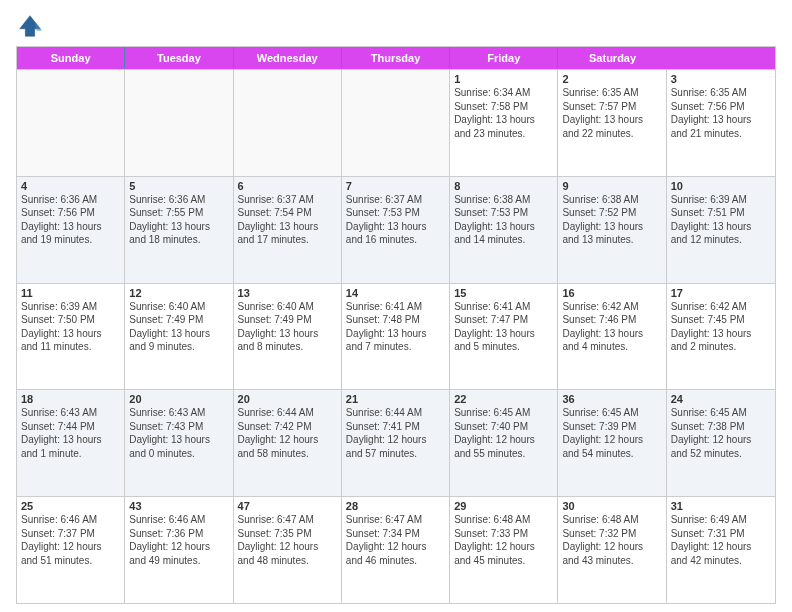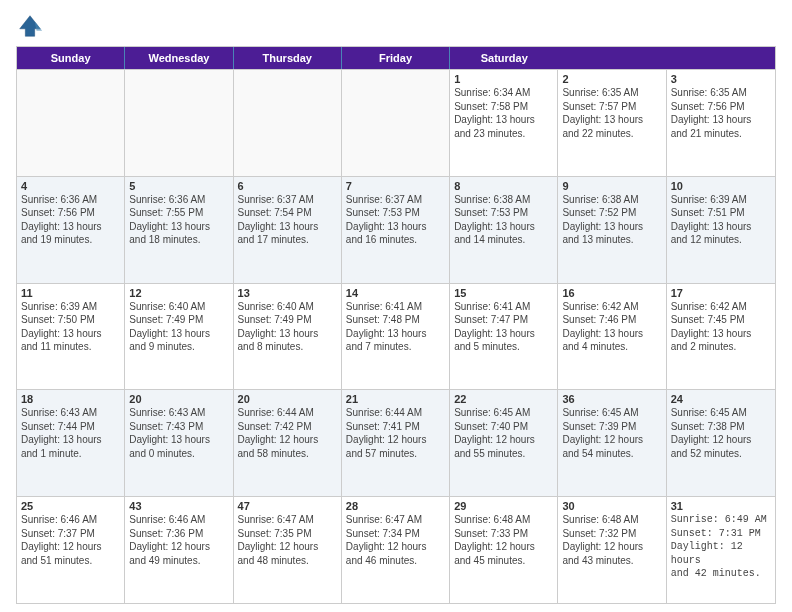--- a/index.html
+++ b/index.html
@@ -63,21 +63,21 @@
     }
     .calendar {
       flex: 1;
       display: flex;
       flex-direction: column;
       border: 1px solid #ccc;
     }
     .cal-header {
       display: grid;
       grid-template-columns: repeat(7, 1fr);
-      background: #4c1d95;
+      background: #d946ef;
     }
     .cal-header-cell {
       color: #fff;
       font-size: 11px;
       font-weight: bold;
       padding: 5px 4px;
       text-align: center;
       border-right: 1px solid #4a84b6;
     }
     .cal-header-cell:last-child {
@@ -143,20 +143,21 @@
     </div>
     <div class="title-block">
       <div class="month-title"></div>
       <div class="subtitle"></div>
     </div>
   </div>
 
   <div class="calendar">
     <div class="cal-header">
     <div class="cal-header-cell">Sunday</div>
+        <div class="cal-header-cell">Tuesday</div>
         <div class="cal-header-cell">Wednesday</div>
         <div class="cal-header-cell">Thursday</div>
         <div class="cal-header-cell">Friday</div>
         <div class="cal-header-cell">Saturday</div>
       </div>
     <div class="cal-body">
     <div class="cal-row">
           <div class="cal-cell empty"></div>
           <div class="cal-cell empty"></div>
           <div class="cal-cell empty"></div>
@@ -374,21 +375,21 @@
           </div>
           <div class="cal-cell">
             <span class="day-num">30</span>
             <div class="day-info" style="white-space: pre-line;">Sunrise: 6:48 AM
 Sunset: 7:32 PM
 Daylight: 12 hours
 and 43 minutes.</div>
           </div>
           <div class="cal-cell">
             <span class="day-num">31</span>
-            <div class="day-info" style="white-space: pre-line; font-family: Liberation Mono, monospace;">Sunrise: 6:49 AM
+            <div class="day-info" style="white-space: pre-line;">Sunrise: 6:49 AM
 Sunset: 7:31 PM
 Daylight: 12 hours
 and 42 minutes.</div>
           </div>
         </div>
       </div>
   </div>
 </div>
 
 </body></html>

